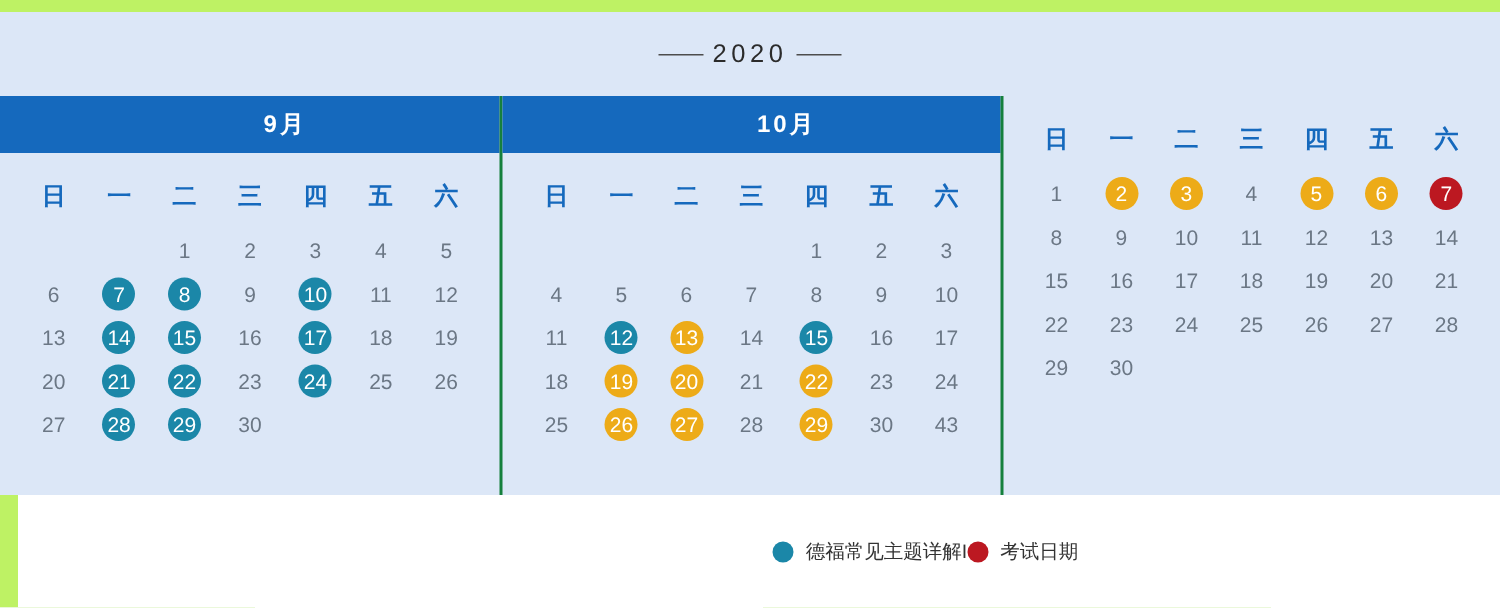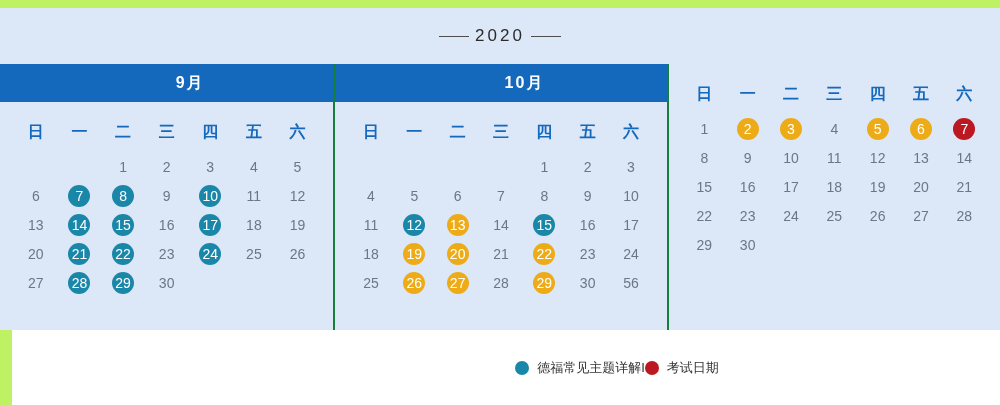--- a/index.html
+++ b/index.html
@@ -350,21 +350,21 @@
           <div class="day">
             <span class="pill">28</span>
           </div>
           <div class="day gold">
             <span class="pill">29</span>
           </div>
           <div class="day">
             <span class="pill">30</span>
           </div>
           <div class="day">
-            <span class="pill">56</span>
+            <span class="pill">43</span>
           </div>
         </div>
       </div>
       <div class="col">
         <div class="weekdays">
           <div class="weekday">日</div>
           <div class="weekday">一</div>
           <div class="weekday">二</div>
           <div class="weekday">三</div>
           <div class="weekday">四</div>

